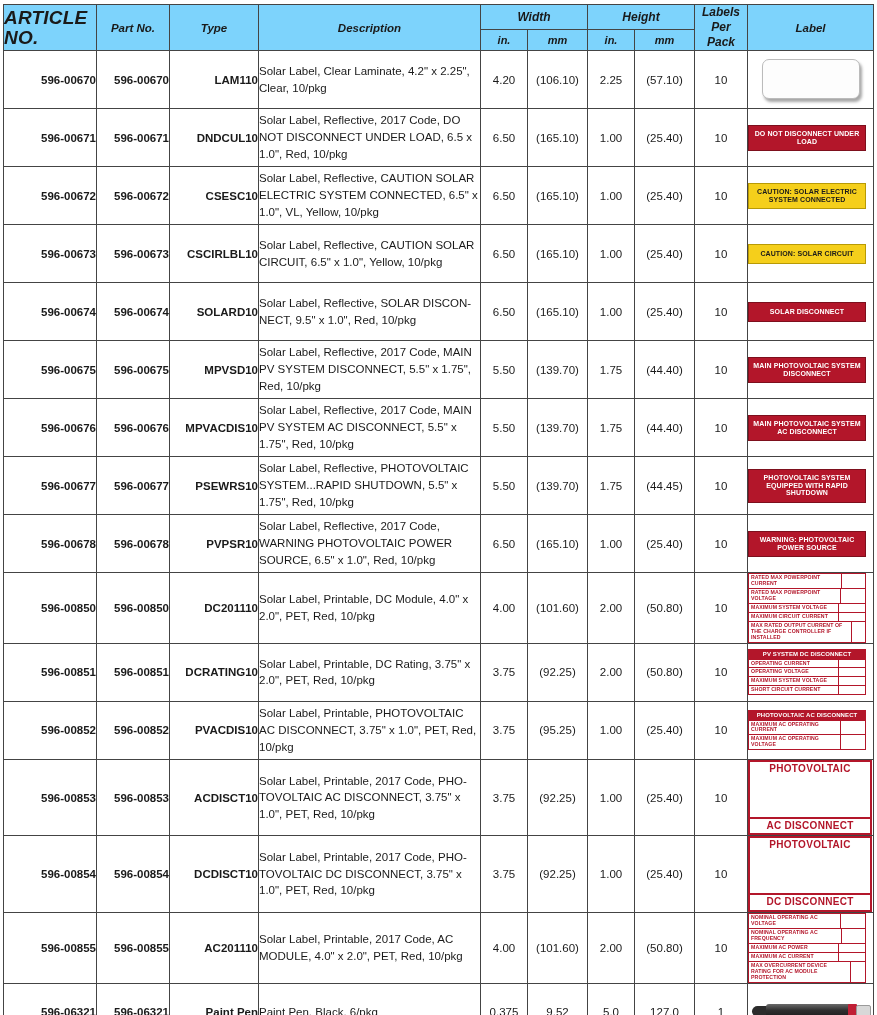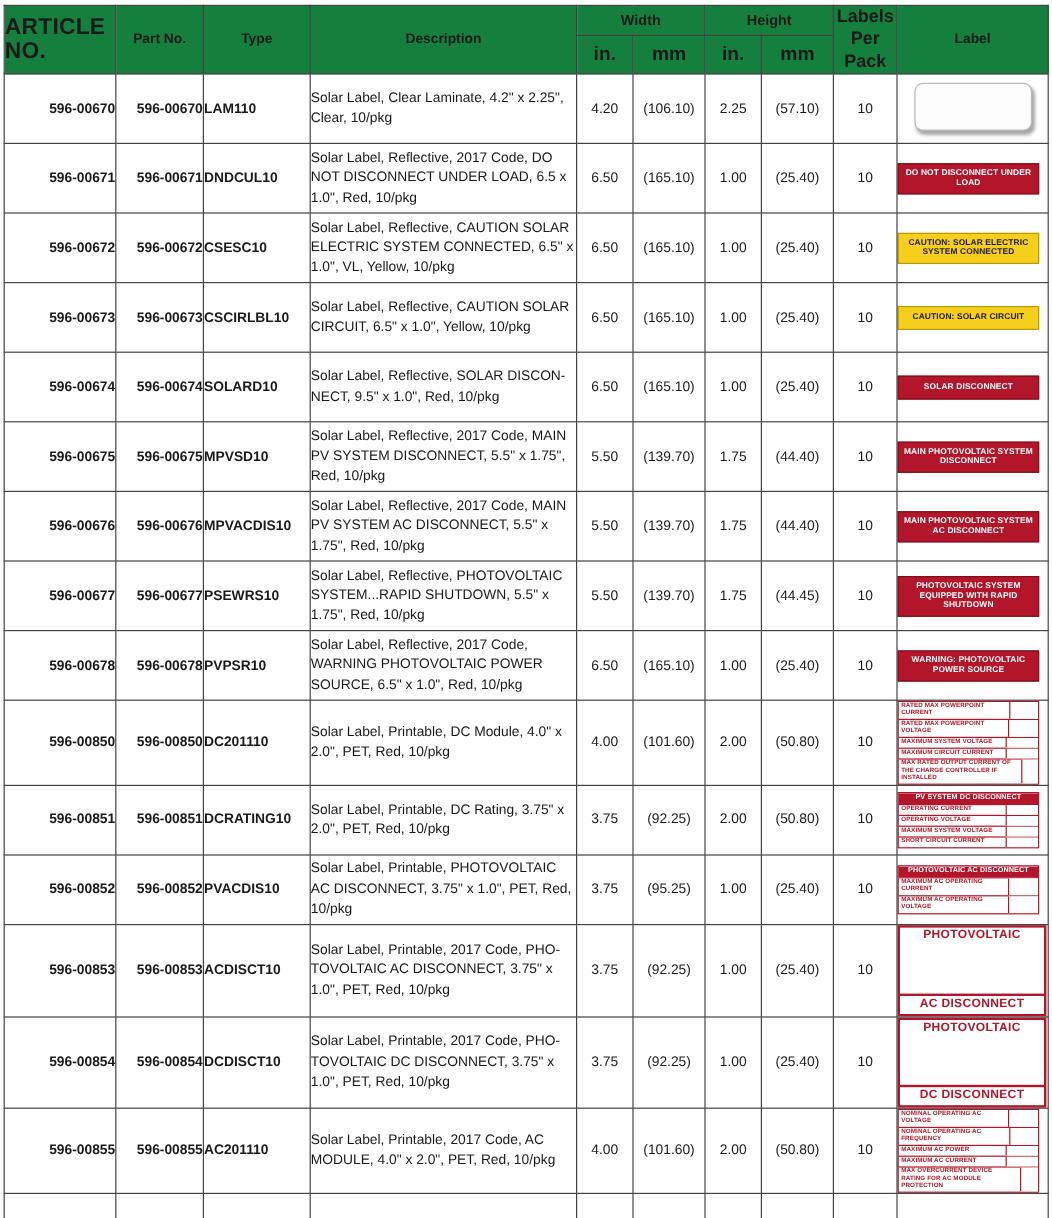--- a/index.html
+++ b/index.html
@@ -29,41 +29,42 @@
     border: 1px solid #444;
     vertical-align: middle;
     padding: 0;
   }
   
   thead th {
     text-align: center;
     font-weight: bold;
     font-size: 11.5px;
     padding: 3px 2px;
-    background: #15803d;
+    background: #7dd3fc;
+    font-style: italic;
   }
   th.article-no {
     font-size: 19px;
     font-weight: bold;
     text-align: left;
     padding-left: 8px;
     line-height: 1.05;
     letter-spacing: 0.2px;
   }
   th.grp {
     font-size: 12px;
     padding: 4px 0 4px 0;
   }
   th.sub {
-    font-size: 16px;
+    font-size: 11px;
     padding: 3px 0;
     font-weight: bold;
   }
   th.labels-per-pack {
-    font-size: 15px;
+    font-size: 12px;
     line-height: 1.25;
   }
   
   col.c-art   { width: 93px; }
   col.c-part  { width: 73px; }
   col.c-type  { width: 89px; }
   col.c-desc  { width: 222px; }
   col.c-win   { width: 47px; }
   col.c-wmm   { width: 60px; }
   col.c-hin   { width: 47px; }
@@ -74,21 +75,21 @@
   
   td {
     font-size: 11.5px;
   }
   td.art, td.part {
     text-align: right;
     font-weight: bold;
     font-size: 11.5px;
   }
   td.type {
-    text-align: left;
+    text-align: right;
     font-weight: bold;
     font-size: 11.5px;
   }
   td.desc {
     text-align: left;
     padding: 6px 8px;
     line-height: 1.45;
     font-size: 11.5px;
   }
   td.num {

